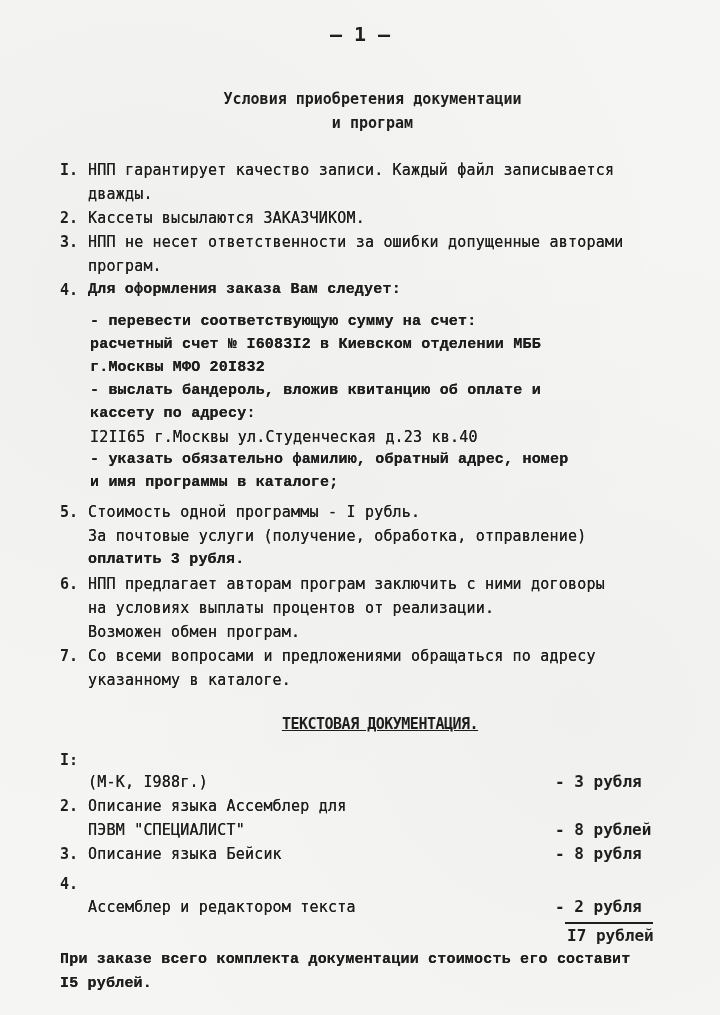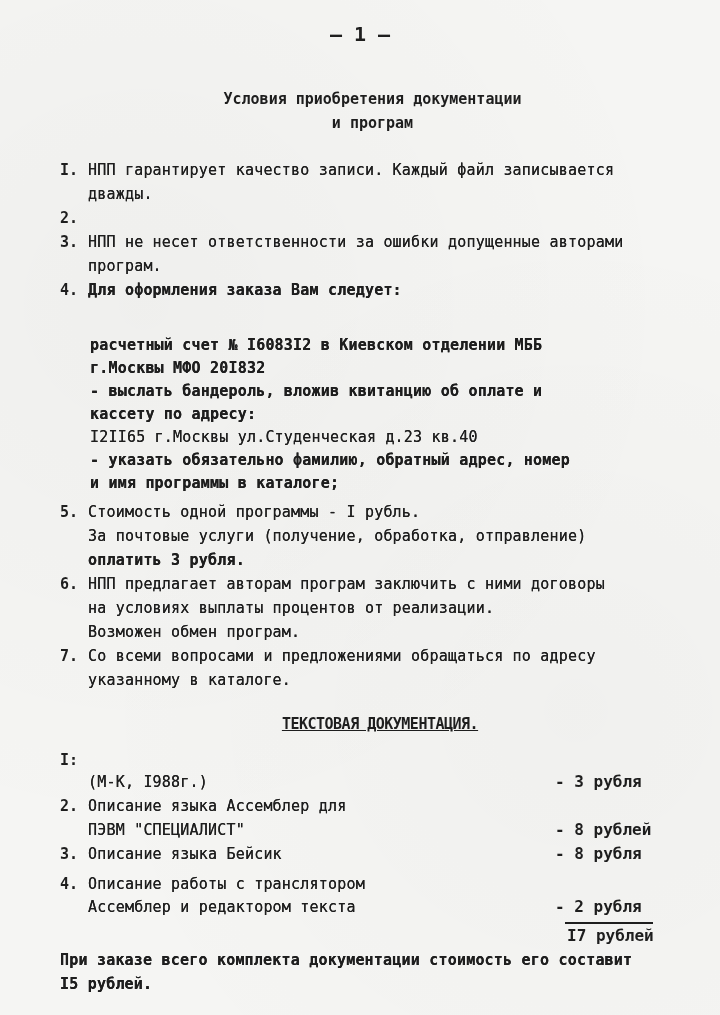--- a/index.html
+++ b/index.html
@@ -18,21 +18,21 @@
       #f5f5f3;
   }
   .txt {
     position: absolute;
     font-size: 15px;
     line-height: 20px;
     white-space: nowrap;
     letter-spacing: 0.2px;
     text-shadow: 0 0 0.6px #222;
   }
-  .bold { font-weight: bold; }
+  .bold { font-weight: bold; font-family: Liberation Mono, monospace; }
   .page-number {
     position: absolute; left: 0; width: 720px; top: 22px;
     text-align: center; font-size: 20px; font-weight: bold;
   }
   .title {
     position: absolute; left: 0; width: 745px; text-align: center;
     font-size: 15px; font-weight: bold; line-height: 22px;
   }
   .num { position: absolute; font-size: 15px; line-height: 20px; font-weight: bold; }
   .section-title {
@@ -51,28 +51,30 @@
   <div class="page-number">– 1 –</div>
 
   <div class="title" style="top:88px">Условия приобретения документации</div>
   <div class="title" style="top:112px">и програм</div>
 
   <div class="num" style="left:60px;top:160px">I.</div>
   <div class="txt" style="left:88px;top:160px">НПП гарантирует качество записи. Каждый файл записывается</div>
   <div class="txt" style="left:88px;top:184px">дважды.</div>
 
   <div class="num" style="left:60px;top:208px">2.</div>
+  <div class="txt" style="left:88px;top:208px">Кассеты высылаются ЗАКАЗЧИКОМ.</div>
 
   <div class="num" style="left:60px;top:232px">3.</div>
   <div class="txt" style="left:88px;top:232px">НПП не несет ответственности за ошибки допущенные авторами</div>
   <div class="txt" style="left:88px;top:256px">програм.</div>
 
   <div class="num" style="left:60px;top:280px">4.</div>
   <div class="txt bold" style="left:88px;top:280px">Для оформления заказа Вам следует:</div>
 
+  <div class="txt bold" style="left:90px;top:312px">- перевести соответствующую сумму на счет:</div>
   <div class="txt bold" style="left:90px;top:335px">  расчетный счет № I6083I2 в Киевском отделении МББ</div>
   <div class="txt bold" style="left:90px;top:358px">  г.Москвы МФО 20I832</div>
 
   <div class="txt bold" style="left:90px;top:381px">- выслать бандероль, вложив квитанцию об оплате и</div>
   <div class="txt bold" style="left:90px;top:404px">  кассету по адресу:</div>
   <div class="txt" style="left:90px;top:427px">  I2II65 г.Москвы ул.Студенческая д.23 кв.40</div>
 
   <div class="txt bold" style="left:90px;top:450px">- указать обязательно фамилию, обратный адрес, номер</div>
   <div class="txt bold" style="left:90px;top:473px">  и имя программы в каталоге;</div>
 
@@ -99,21 +101,20 @@
   <div class="num" style="left:60px;top:796px">2.</div>
   <div class="txt" style="left:88px;top:796px">Описание языка Ассемблер для</div>
   <div class="txt" style="left:88px;top:820px">ПЭВМ "СПЕЦИАЛИСТ"</div>
   <div class="price" style="left:555px;top:820px">- 8 рублей</div>
 
   <div class="num" style="left:60px;top:844px">3.</div>
   <div class="txt" style="left:88px;top:844px">Описание языка Бейсик</div>
   <div class="price" style="left:555px;top:844px">- 8 рубля</div>
 
   <div class="num" style="left:60px;top:874px">4.</div>
-  <div class="txt" style="left:88px;top:874px">Описание работы с транслятором</div>
   <div class="txt" style="left:88px;top:897px">Ассемблер и редактором текста</div>
   <div class="price" style="left:555px;top:897px">- 2 рубля</div>
 
   <div class="rule"></div>
   <div class="price" style="left:567px;top:926px">I7 рублей</div>
 
   <div class="txt bold" style="left:60px;top:950px">При заказе всего комплекта документации стоимость его составит</div>
   <div class="txt bold" style="left:60px;top:974px">I5 рублей.</div>
 
 </div>

